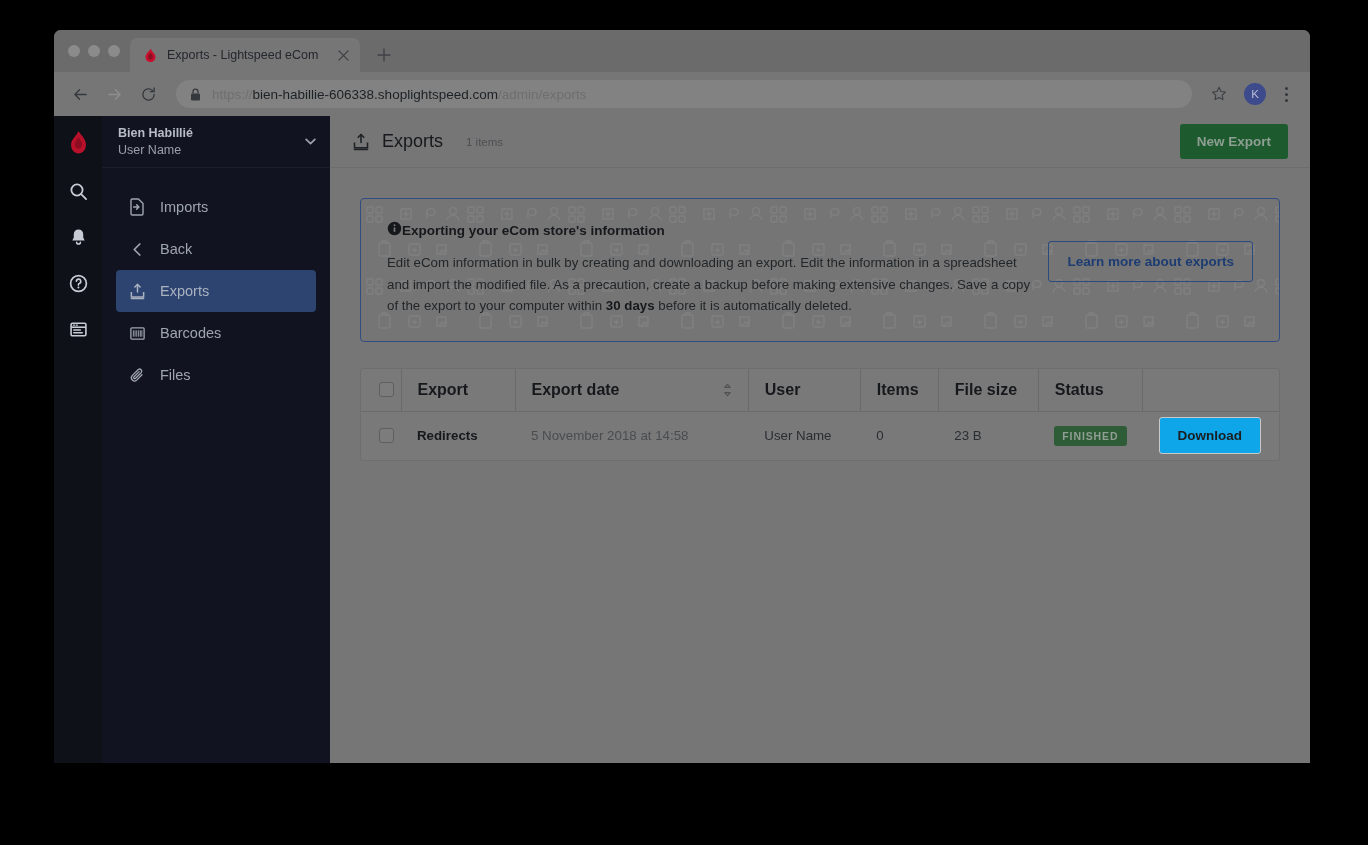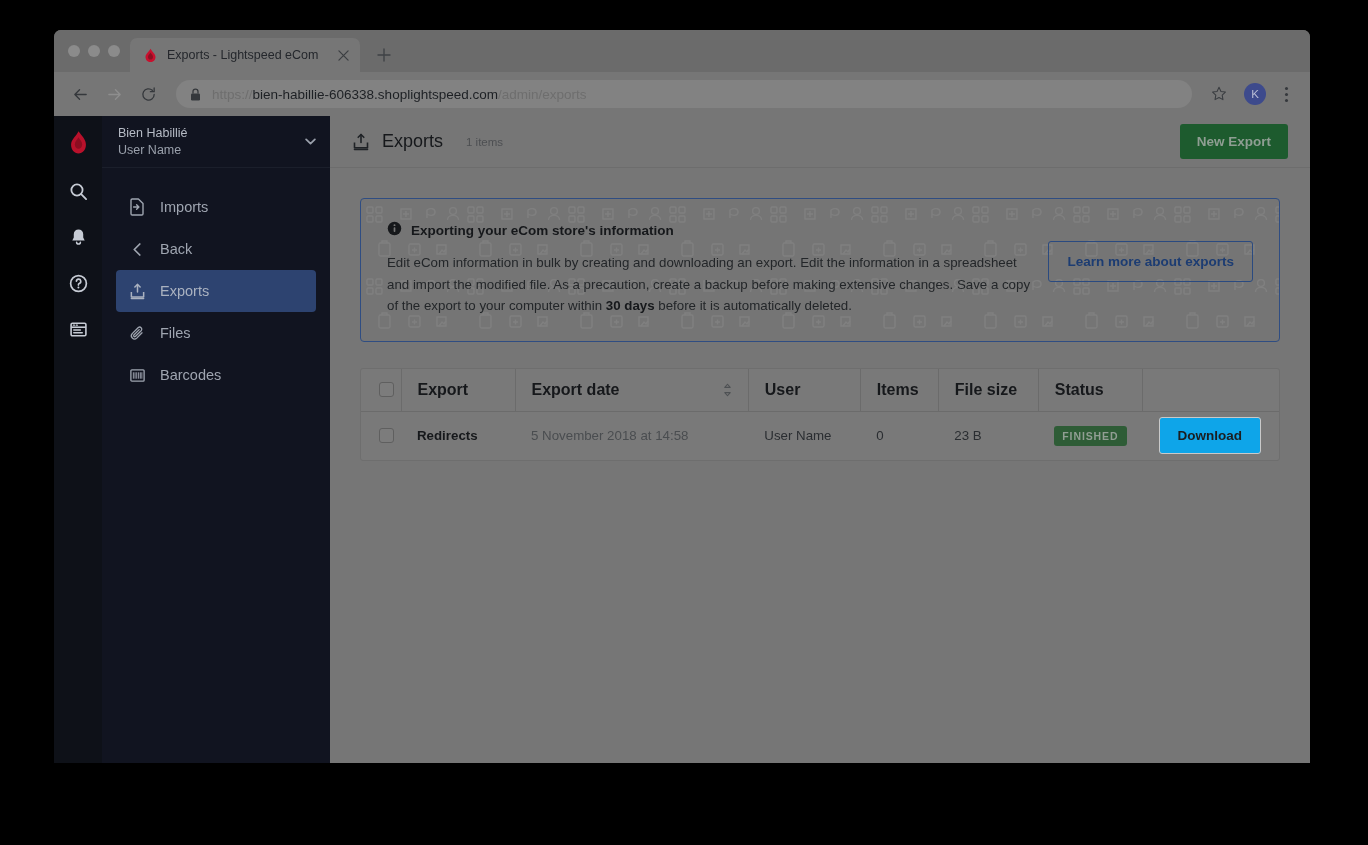--- a/index.html
+++ b/index.html
@@ -151,21 +151,21 @@
     flex-direction: column;
   }
   .store-head {
     height: 52px;
     display: flex;
     align-items: center;
     padding: 0 14px 0 16px;
     border-bottom: 1px solid #1b1f2b;
   }
   .store-text { flex: 1 1 auto; line-height: 1.3; }
-  .store-name { font-size: 12.5px; font-weight: normal; color: #b7bcc6; }
+  .store-name { font-size: 12.5px; font-weight: bold; color: #b7bcc6; }
   .store-user { font-size: 12.5px; color: #9aa0ab; }
   .caret { color: #9aa0ab; font-size: 9px; }
 
   .nav { padding-top: 18px; }
   .nav-item {
     height: 42px;
     margin: 0 14px;
     border-radius: 4px;
     display: flex;
     align-items: center;
@@ -222,21 +222,21 @@
     overflow: hidden;
     background-color: #757575;
   }
   .banner-pattern {
     position: absolute; inset: 0;
     opacity: .30;
     pointer-events: none;
   }
   .banner-body { flex: 1 1 auto; position: relative; }
   .banner-title {
-    display: flex; align-items: center; gap: 9px;
+    display: flex; align-items: center; 
     font-size: 13.5px; font-weight: bold; color: #16181b;
     margin-bottom: 13px;
   }
   .banner-text {
     font-size: 13.3px;
     color: #232629;
     line-height: 1.62;
     max-width: 672px;
   }
   .banner-text b { font-weight: bold; color:#16181b; }
@@ -475,34 +475,34 @@
                 <path d="M2.5 9.5v5.2h13V9.5" fill="none" stroke="currentColor" stroke-width="1.6" stroke-linejoin="round"></path>
                 <path d="M2.5 16.4h13" stroke="currentColor" stroke-width="1.6" stroke-linecap="round"></path>
               </svg>
           </span>
           <span>Exports</span>
         </div>
 
         <div class="nav-item">
           <span class="ni">
             <svg width="17" height="17" viewBox="0 0 18 18">
-                <path d="M13.8 8.3l-5.6 5.6a3.4 3.4 0 0 1-4.8-4.8l6.5-6.5a2.3 2.3 0 0 1 3.2 3.2l-6.4 6.4a1.15 1.15 0 0 1-1.6-1.6l5.7-5.7" fill="none" stroke="currentColor" stroke-width="1.4" stroke-linecap="round" stroke-linejoin="round"></path>
-              </svg>
-          </span>
-          <span>Files</span>
-        </div>
-
-        <div class="nav-item">
-          <span class="ni">
-            <svg width="17" height="17" viewBox="0 0 18 18">
                 <rect x="2" y="3" width="14" height="12" rx="1" fill="none" stroke="currentColor" stroke-width="1.4"></rect>
                 <path d="M4.6 5.6v6.8M6.4 5.6v6.8M8.2 5.6v6.8M10.2 5.6v6.8M12 5.6v6.8M13.6 5.6v6.8" stroke="currentColor" stroke-width="1"></path>
               </svg>
           </span>
           <span>Barcodes</span>
+        </div>
+
+        <div class="nav-item">
+          <span class="ni">
+            <svg width="17" height="17" viewBox="0 0 18 18">
+                <path d="M13.8 8.3l-5.6 5.6a3.4 3.4 0 0 1-4.8-4.8l6.5-6.5a2.3 2.3 0 0 1 3.2 3.2l-6.4 6.4a1.15 1.15 0 0 1-1.6-1.6l5.7-5.7" fill="none" stroke="currentColor" stroke-width="1.4" stroke-linecap="round" stroke-linejoin="round"></path>
+              </svg>
+          </span>
+          <span>Files</span>
         </div>
       </div>
     </div>
 
     <div class="main">
       <div class="main-head">
         <span class="head-icon">
           <svg width="18" height="18" viewBox="0 0 18 18">
               <path d="M9 1.5v8" stroke="currentColor" stroke-width="1.6" stroke-linecap="round"></path>
               <path d="M6.2 4.3L9 1.5l2.8 2.8" stroke="currentColor" stroke-width="1.6" fill="none" stroke-linecap="round" stroke-linejoin="round"></path>

